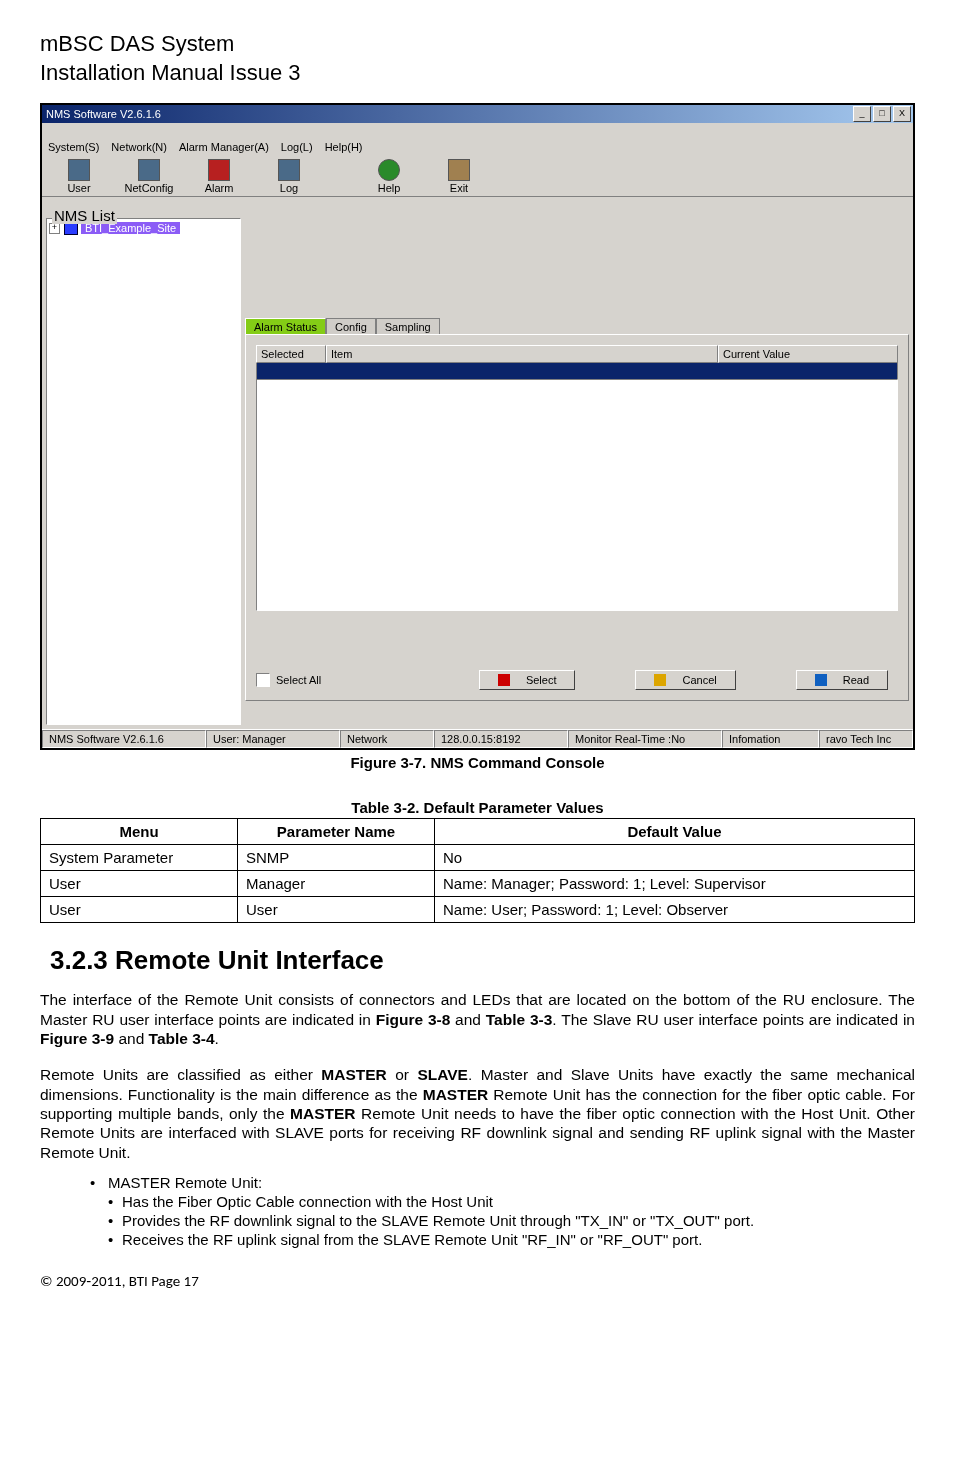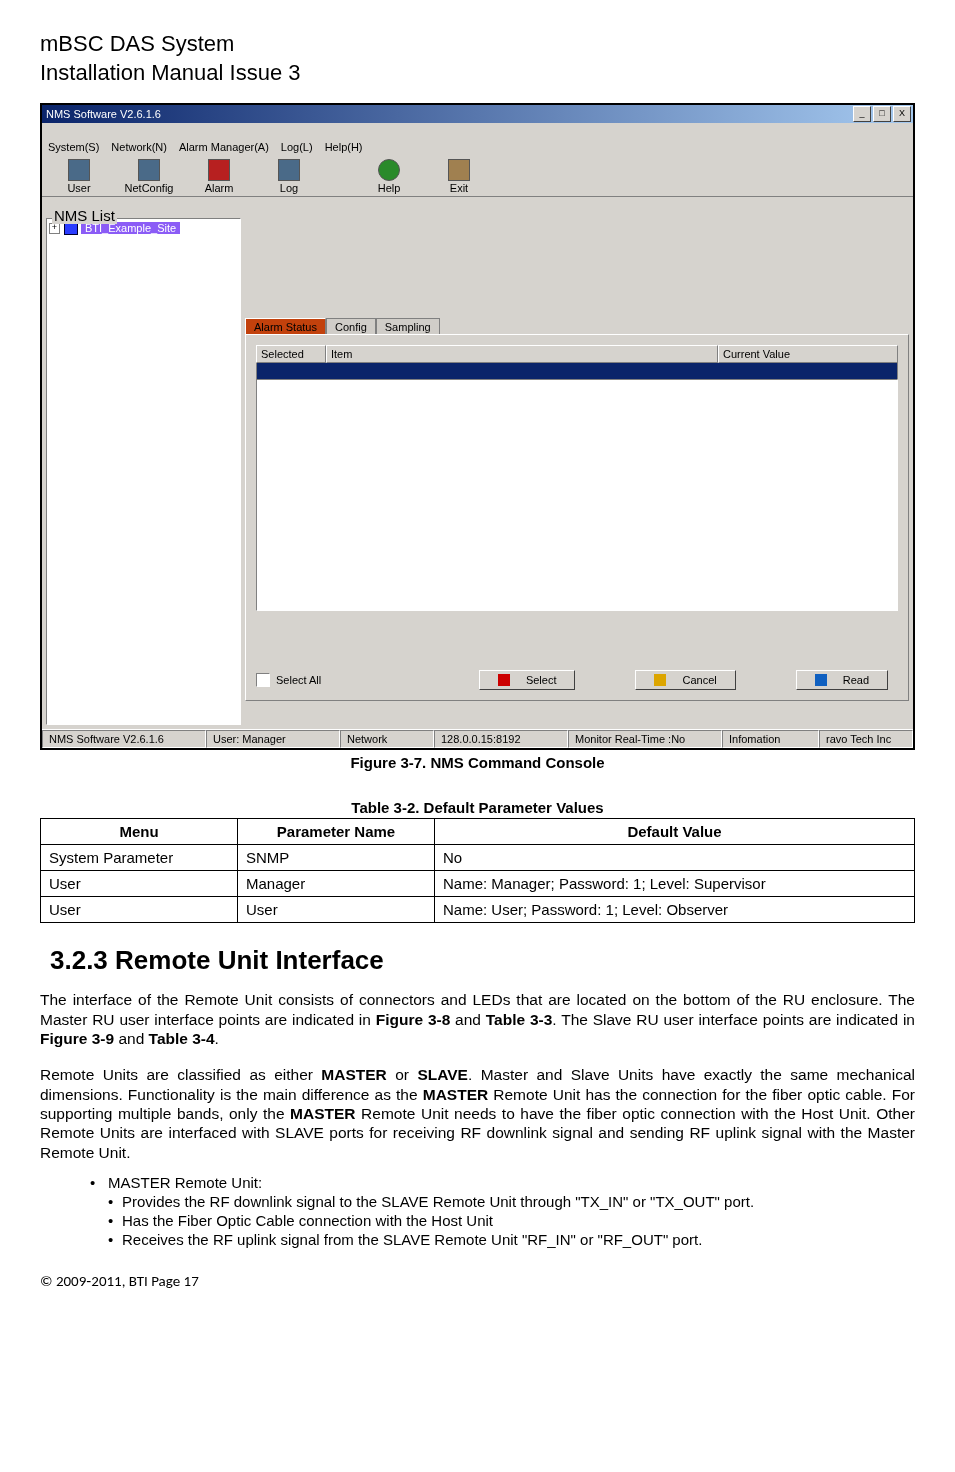--- a/index.html
+++ b/index.html
@@ -133,21 +133,21 @@
     border-bottom:none;
     background:#d6d3ce;
     padding:2px 8px;
     font-size:11px;
     position:relative;
     top:1px;
   }
   .tab.active {
     border-top-color:#fff;
     border-left-color:#fff;
-    background:#c2410c;
+    background:#84cc16;
   }
   .tab.inactive { background:#d0cdc8; }
   .tab-body {
     border:1px solid #fff;
     border-right-color:#808080;
     border-bottom-color:#808080;
     background:#d6d3ce;
     padding:10px;
     height:345px;
     position:relative;
@@ -418,22 +418,22 @@
 </div>
 <br>
 <div class="body-text">
   <span>Remote Units are classified as either </span><b>MASTER</b><span> or </span><b>SLAVE</b><span>. Master and Slave Units have exactly the same mechanical dimensions. Functionality is the main difference as the </span><b>MASTER</b><span> Remote Unit has the connection for the fiber optic cable. For supporting multiple bands, only the </span><b>MASTER</b><span> Remote Unit needs to have the fiber optic connection with the Host Unit. Other Remote Units are interfaced with SLAVE ports for receiving RF downlink signal and sending RF uplink signal with the Master Remote Unit.</span>
 </div>
 
 <ul class="bullets">
   <li>
     <span>MASTER Remote Unit:</span>
     <ul class="sub">
+      <li>Has the Fiber Optic Cable connection with the Host Unit</li>
       <li>Provides the RF downlink signal to the SLAVE Remote Unit through "TX_IN" or "TX_OUT" port.</li>
-      <li>Has the Fiber Optic Cable connection with the Host Unit</li>
       <li>Receives the RF uplink signal from the SLAVE Remote Unit "RF_IN" or "RF_OUT" port.</li>
     </ul>
   </li>
 </ul>
 
 <div class="footer">© 2009‐2011, BTI Page 17</div>
 
 
 
 

